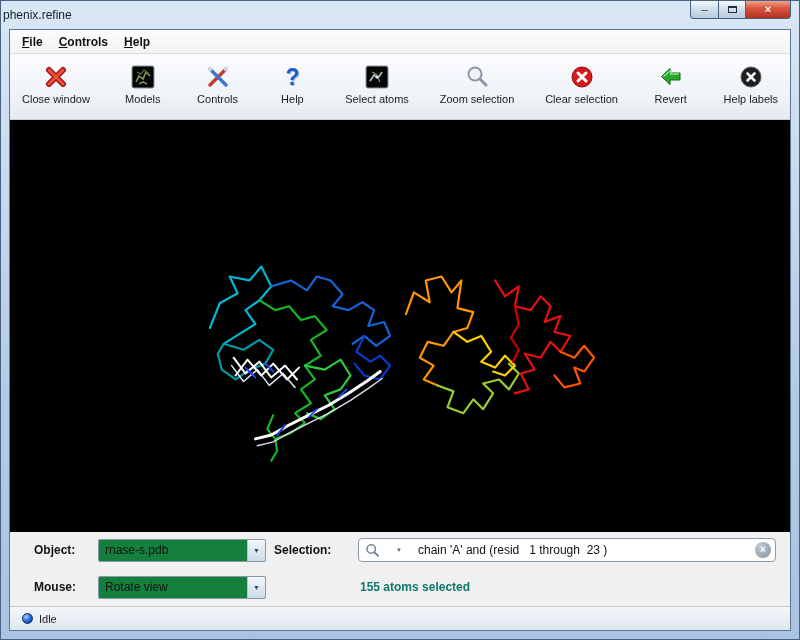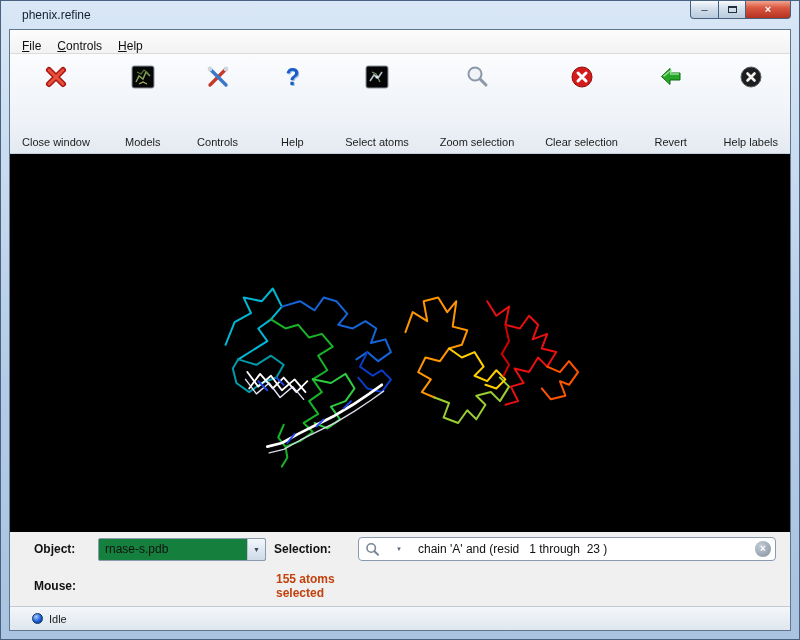--- a/index.html
+++ b/index.html
@@ -10,21 +10,21 @@
     background:linear-gradient(#d9e7f6,#b3cbe6 60%,#a9c3e0);
     border:1px solid #48627f;
     display:flex;flex-direction:column;
     position:relative;
   }
 
   
   .titlebar{
     height:28px;flex:0 0 28px;
     display:flex;align-items:center;
-    padding-left:21px;
+    padding-left:2px;
     font-size:12px;color:#14202e;
     position:relative;
   }
   .winbtns{position:absolute;top:0;right:8px;display:flex;}
   .winbtn{
     height:18px;display:flex;align-items:center;justify-content:center;
     border:1px solid #46617e;border-top:none;
     background:linear-gradient(#f6fafd,#d3dfeb 45%,#b9cbde);
     color:#20303f;font-size:11px;line-height:1;cursor:default;
   }
@@ -43,37 +43,37 @@
     background:#f0f0f0;display:flex;flex-direction:column;min-height:0;
   }
 
   
   .menubar{
     flex:0 0 24px;display:flex;align-items:stretch;
     background:linear-gradient(#fdfdfd,#f2f2f2);
     border-bottom:1px solid #dcdcdc;
     padding-left:4px;font-size:12px;color:#111;
   }
-  .menu-item{display:inline-flex;align-items:flex-end;padding:0 8px;cursor:default;}
+  .menu-item{display:inline-flex;align-items:center;padding:0 8px;cursor:default;font-weight:bold;}
   .menu-item span{display:inline-block;}
   .menu-item span::first-letter{text-decoration:underline;}
 
   
   .toolbar{
     flex:0 0 66px;display:flex;align-items:flex-start;justify-content:space-between;
     background:linear-gradient(#fbfcfe,#eef2f7 70%,#e4eaf1);
     border-bottom:1px solid #c7cfd8;
     padding:6px 8px 2px;
   }
   .tb-item{
     display:flex;flex-direction:column;align-items:center;gap:2px;
     padding:2px 3px;border:1px solid transparent;border-radius:3px;min-width:52px;cursor:default;
   }
   .tb-icon{height:28px;display:flex;align-items:center;justify-content:center;}
-  .tb-label{font-size:11px;color:#1c1c1c;white-space:nowrap;margin-top:43px;}
+  .tb-label{font-size:11px;color:#1c1c1c;white-space:nowrap;}
   .help-glyph{
     font-size:23px;font-weight:bold;color:#1b5cc8;line-height:1;
     text-shadow:1px 1px 0 #9dbce6;
   }
 
   
   .viewport{
     flex:1;background:#000000;position:relative;min-height:0;overflow:hidden;
   }
   .viewport svg{display:block;width:100%;height:100%;}
@@ -108,28 +108,28 @@
     flex:1;border:none;outline:none;background:transparent;
     font-family:inherit;font-size:12px;color:#111;padding:0;
   }
   .search-caret{font-size:6px;color:#5a6a7a;}
   .clear-btn{
     width:16px;height:16px;border-radius:50%;
     background:radial-gradient(circle at 35% 30%, #c2ccd6, #95a2ae 70%);
     color:#ffffff;font-size:10px;font-weight:bold;line-height:1;
     display:flex;align-items:center;justify-content:center;cursor:default;flex:0 0 16px;
   }
-  .atoms-selected{font-weight:bold;color:#c2410c;padding-left:2px;}
+  .atoms-selected{font-weight:bold;color:#0f766e;padding-left:2px;}
 
   
   .statusbar{
     flex:0 0 24px;display:flex;align-items:center;gap:6px;
     background:linear-gradient(#f4f7fa,#dfe6ee);
     border-top:1px solid #c2cad4;
-    padding-left:22px;font-size:11px;color:#222;
+    padding-left:12px;font-size:11px;color:#222;
   }
   .led{
     width:11px;height:11px;border-radius:50%;flex:0 0 11px;
     background:radial-gradient(circle at 35% 30%, #a8ccff, #1a5fd8 55%, #0a2f80);
     border:1px solid #0a2f60;
   }
 </style>
 </head>
 <body>
 
@@ -307,20 +307,24 @@
         <svg width="15" height="15">
             <circle cx="6.2" cy="6" r="4.2" stroke="#7a8794" stroke-width="1.6" fill="none"></circle>
             <line x1="9.4" y1="9.2" x2="13" y2="12.8" stroke="#7a8794" stroke-width="2" stroke-linecap="round"></line>
           </svg>
         <span class="search-caret">▼</span>
         <input type="text" value="chain 'A' and (resid   1 through  23 )" style="">
         <span class="clear-btn">×</span>
       </div>
 
       <span class="ctl-label">Mouse:</span>
+      <div class="combo">
+        <span class="combo-text">Rotate view</span>
+        <span class="combo-arrow">▼</span>
+      </div>
       <span></span>
       <span class="atoms-selected">155 atoms selected</span>
 
     </div>
 
     <div class="statusbar">
       <span class="led"></span>
       <span>Idle</span>
     </div>
 

